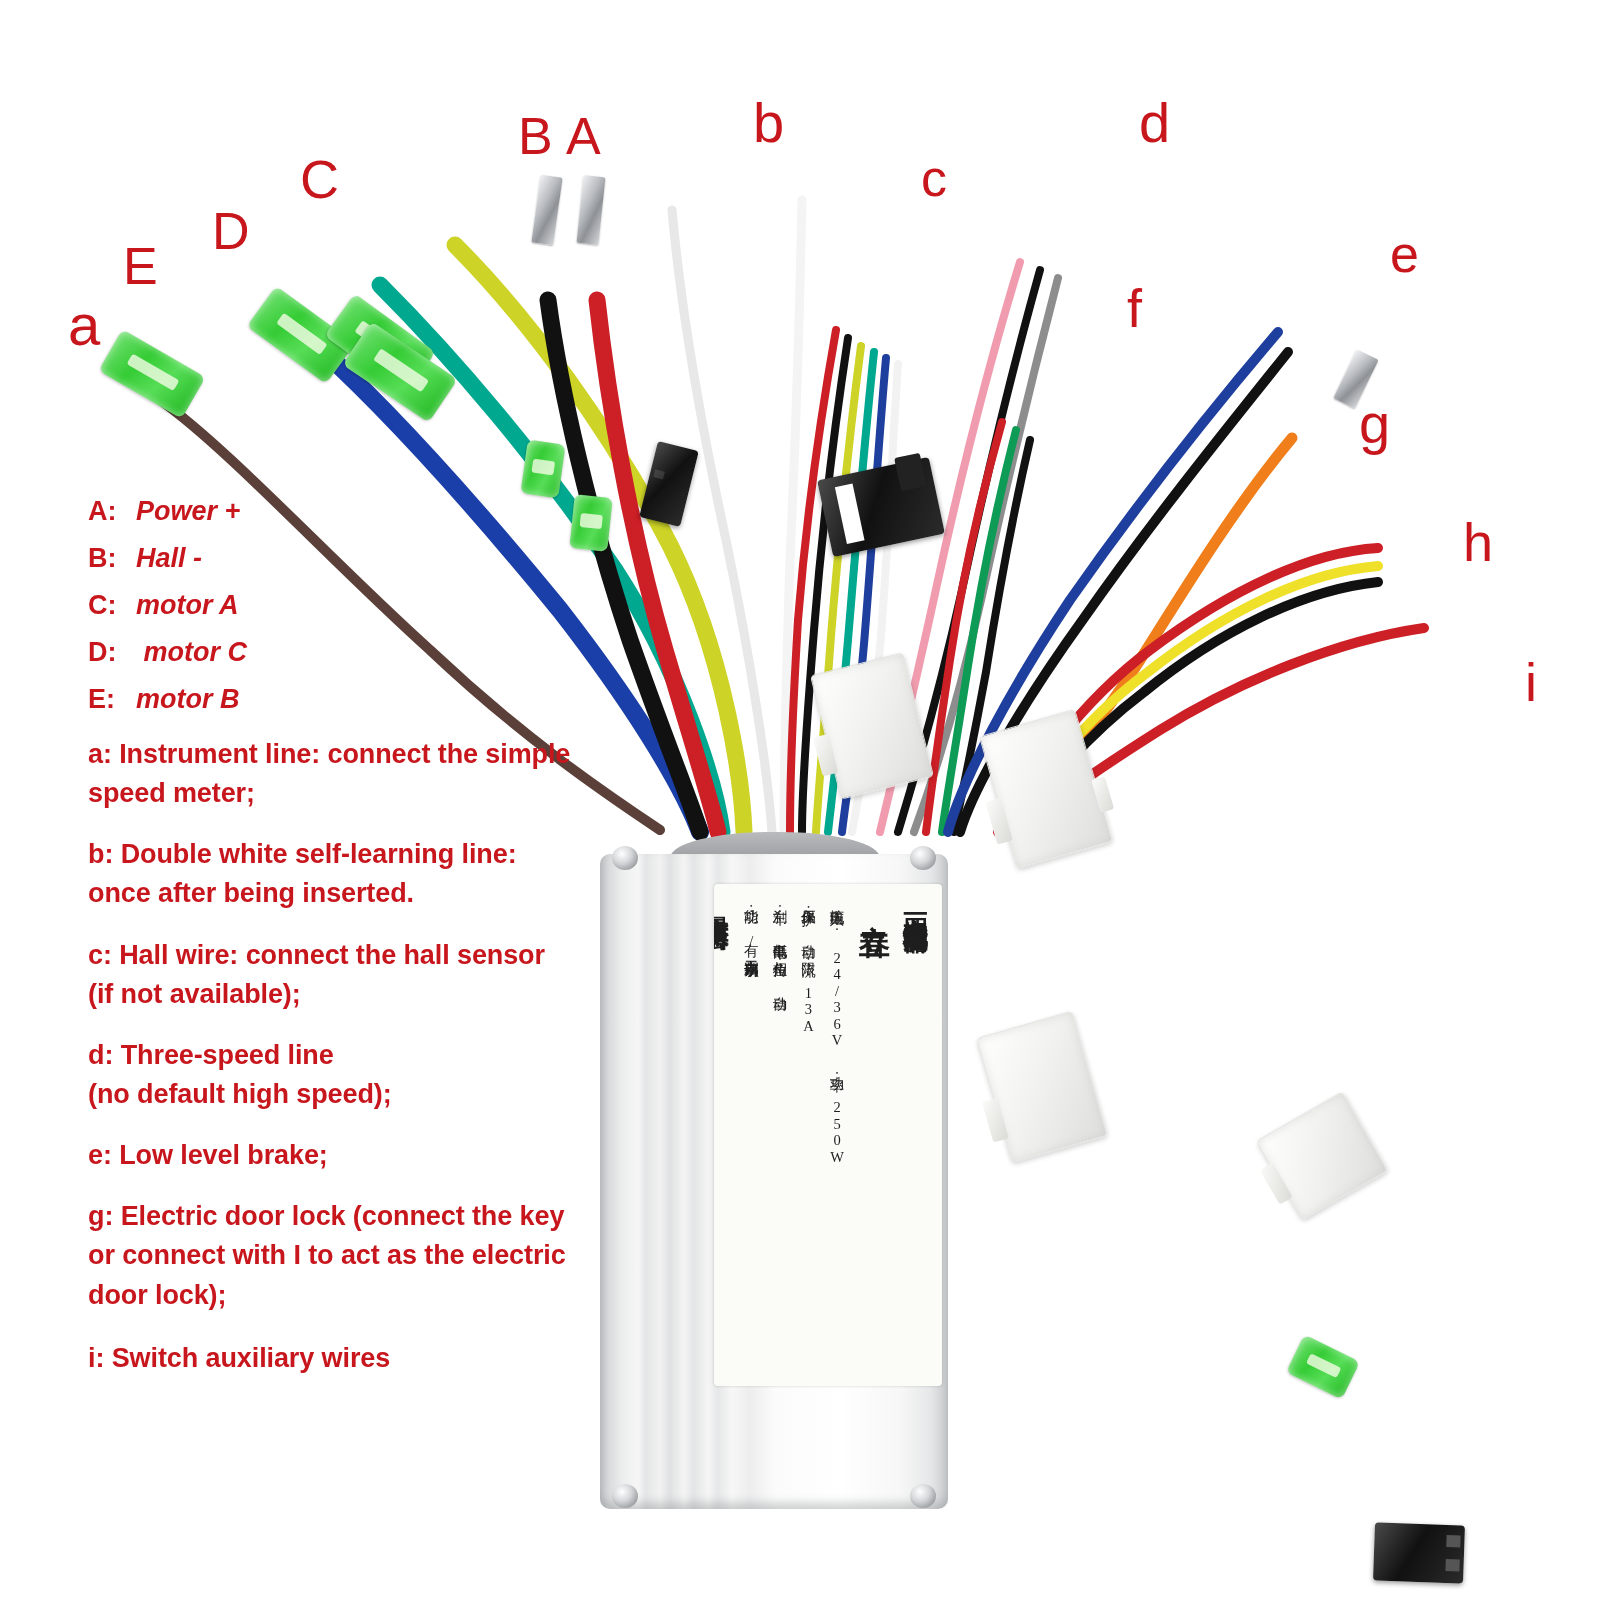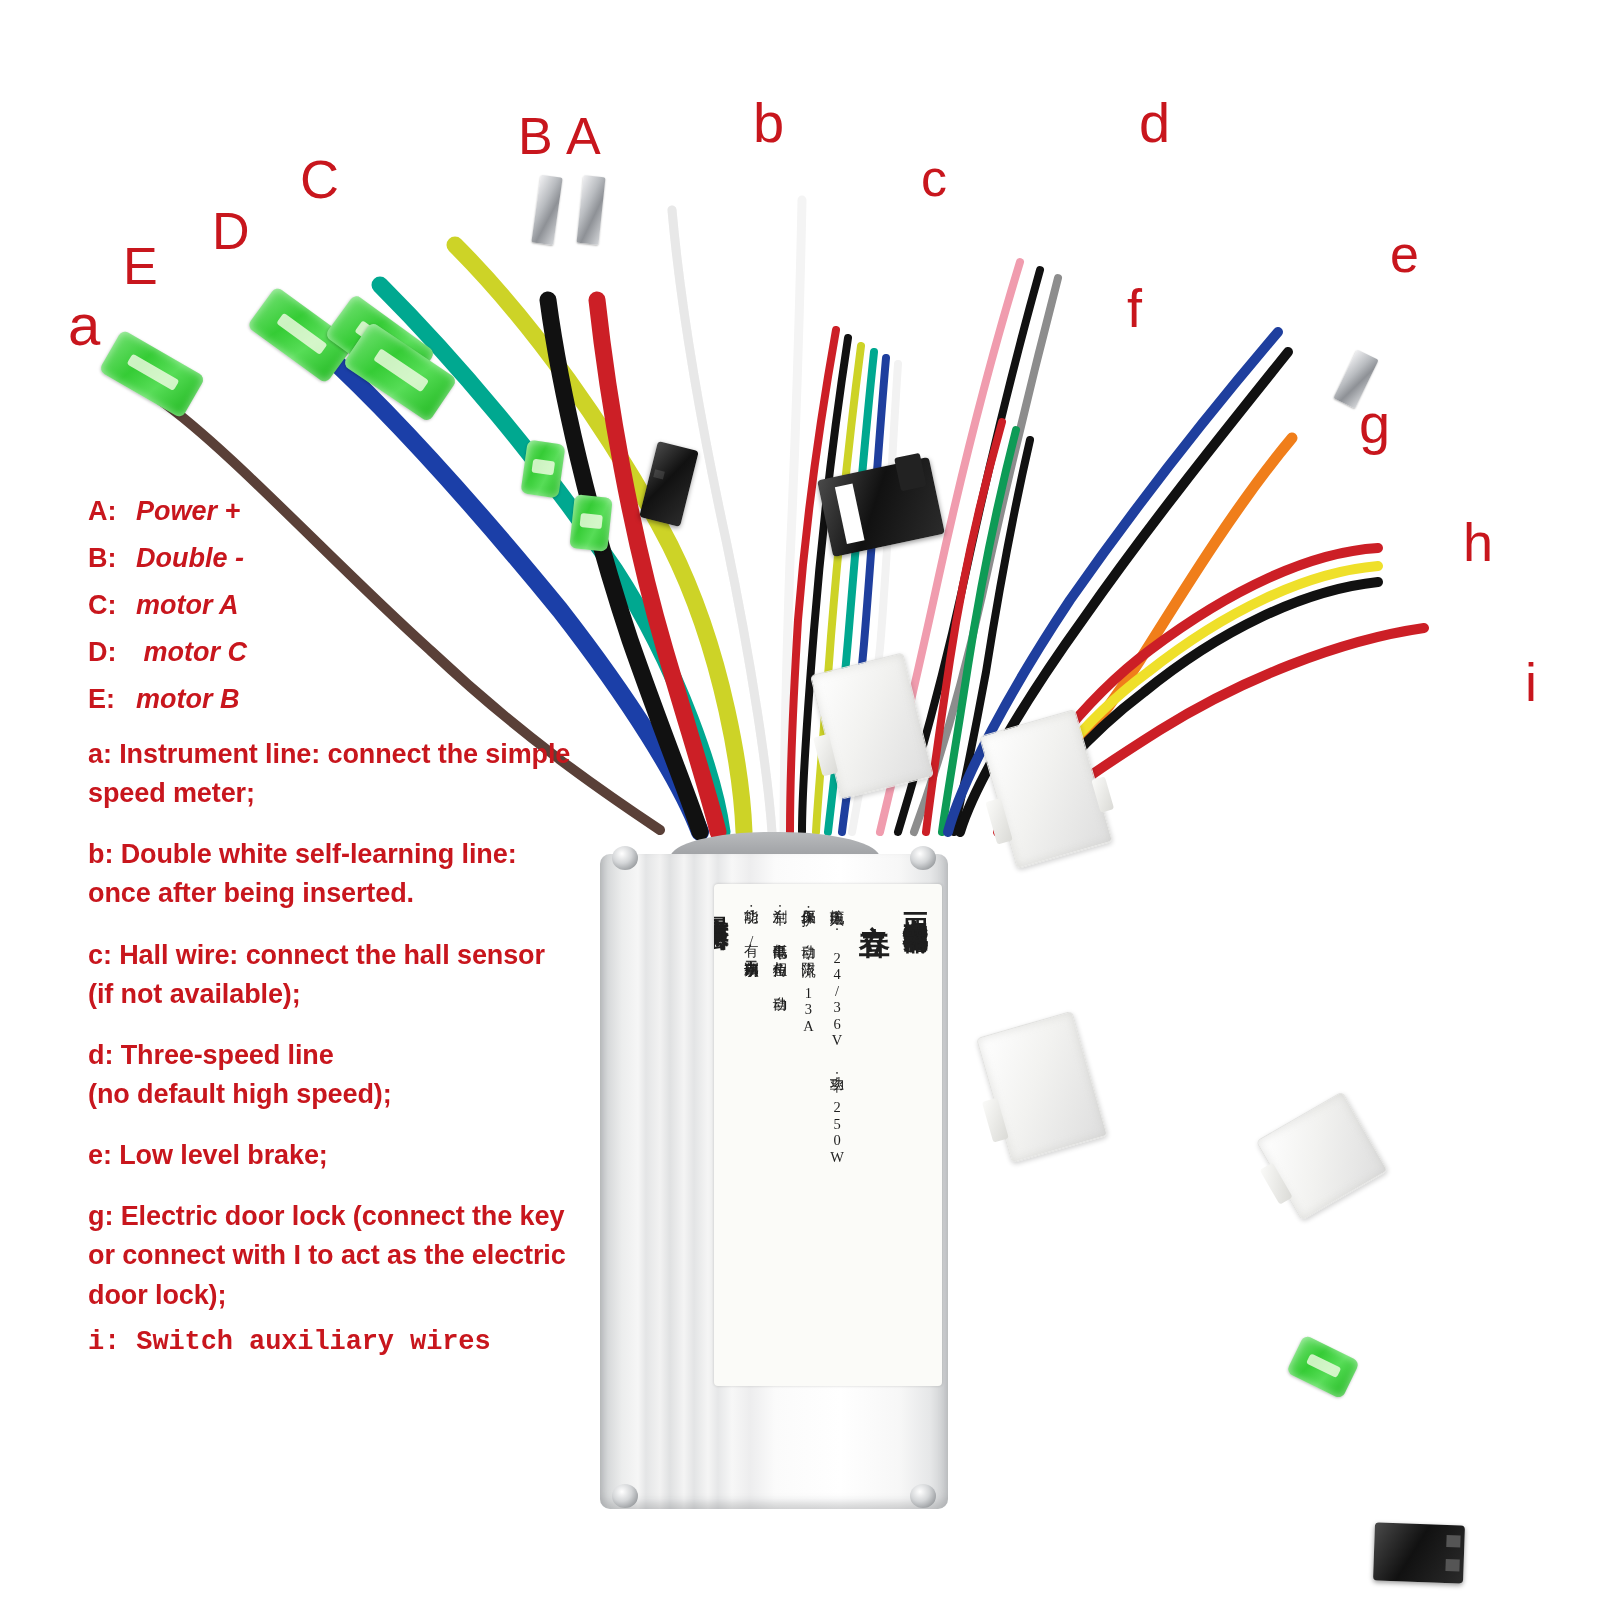--- a/index.html
+++ b/index.html
@@ -367,21 +367,21 @@
   <div class="marker" style="left:1525px;top:655px;font-size:54px;">i</div>
 
   <div id="legend">
 
     <div class="leg-row">
       <span class="leg-key">A:</span>
       <span class="leg-val">Power +</span>
     </div>
     <div class="leg-row">
       <span class="leg-key">B:</span>
-      <span class="leg-val">Double -</span>
+      <span class="leg-val">Hall -</span>
     </div>
     <div class="leg-row">
       <span class="leg-key">C:</span>
       <span class="leg-val">motor A</span>
     </div>
     <div class="leg-row">
       <span class="leg-key">D:</span>
       <span class="leg-val"> motor C</span>
     </div>
     <div class="leg-row">
@@ -414,19 +414,19 @@
     </div>
 
 
     <div class="para">
       <div>g:   Electric door lock (connect the key</div>
       <div>or connect with I to act as the electric</div>
       <div>door lock);</div>
     </div>
 
 
-    <div class="para" style="margin-top:8px;font-family:Liberation Mono, monospace;">
+    <div class="para" style="margin-top:24px;">
       <div>i:    Switch auxiliary wires</div>
     </div>
 
   </div>
 
 </div>
 
 </body></html>

